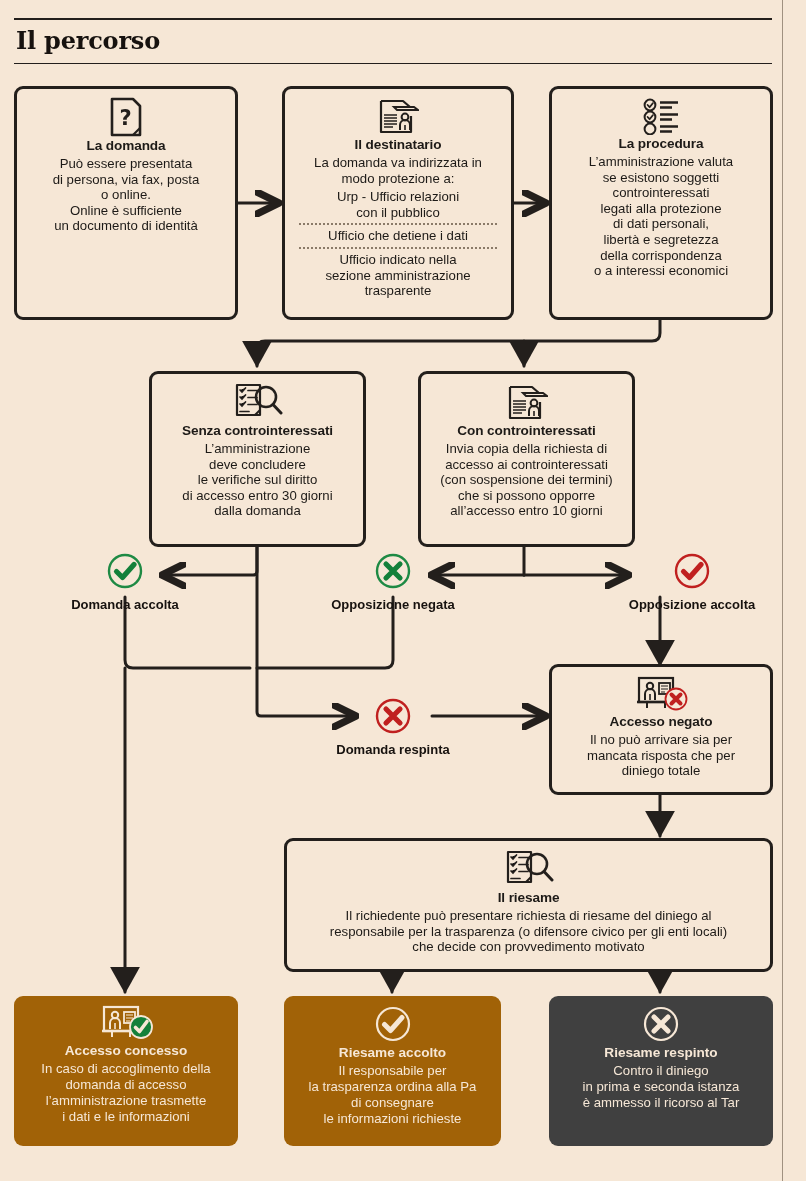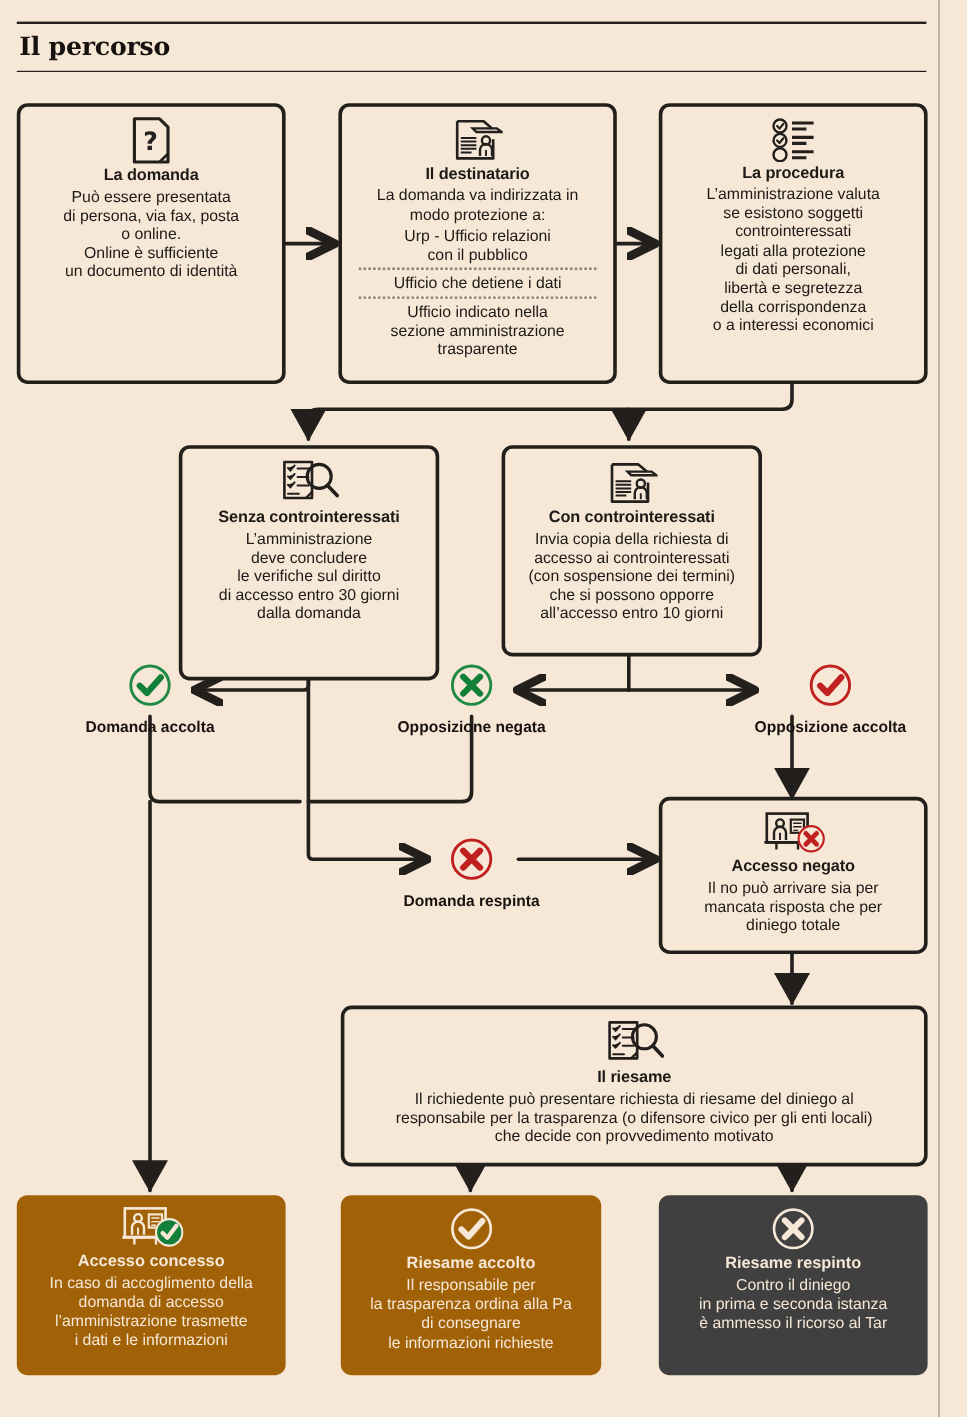--- a/index.html
+++ b/index.html
@@ -19,21 +19,21 @@
     background:#5a4a3a;opacity:.55;
   }
 
   
   .hdr{position:absolute;left:14px;top:18px;width:758px;}
   .hdr .rule-top{height:2px;background:#231f1c;}
   .hdr .rule-bot{height:1px;background:#231f1c;margin-top:2px;}
   .hdr h1{
     margin:0;padding:6px 0 6px 2px;
     font-family:"DejaVu Serif", serif;
-    font-size:21px;font-weight:bold;letter-spacing:-0.2px;
+    font-size:24px;font-weight:bold;letter-spacing:-0.2px;
     color:#17120f;
   }
 
   
   .box{
     position:absolute;
     box-sizing:border-box;
     border:3px solid #231f1c;
     border-radius:9px;
     background:#f6e7d6;
@@ -203,21 +203,21 @@
       <div>se esistono soggetti</div>
       <div>controinteressati</div>
       <div>legati alla protezione</div>
       <div>di dati personali,</div>
       <div>libertà e segretezza</div>
       <div>della corrispondenza</div>
       <div>o a interessi economici</div>
     </span>
   </div>
 
-  <div class="box" style="left:149px;top:371px;width:217px;height:196px;">
+  <div class="box" style="left:149px;top:371px;width:217px;height:176px;">
     <div class="icon-wrap">
       <svg width="50" height="40" viewBox="0 0 50 40">
         <path d="M4,3 H27 V33 H4 Z" fill="none" stroke="#231f1c" stroke-width="2.2" stroke-linejoin="round"></path>
         <path d="M22,33 L27,28" fill="none" stroke="#231f1c" stroke-width="2"></path>
         <g stroke="#231f1c" stroke-width="1.7" stroke-linecap="round">
           <path d="M7,8 L9,10 L12.5,6"></path>
             <path d="M15,8.5 H24"></path>
           <path d="M7,15 L9,17 L12.5,13"></path>
             <path d="M15,15.5 H24"></path>
           <path d="M7,22 L9,24 L12.5,20"></path>

